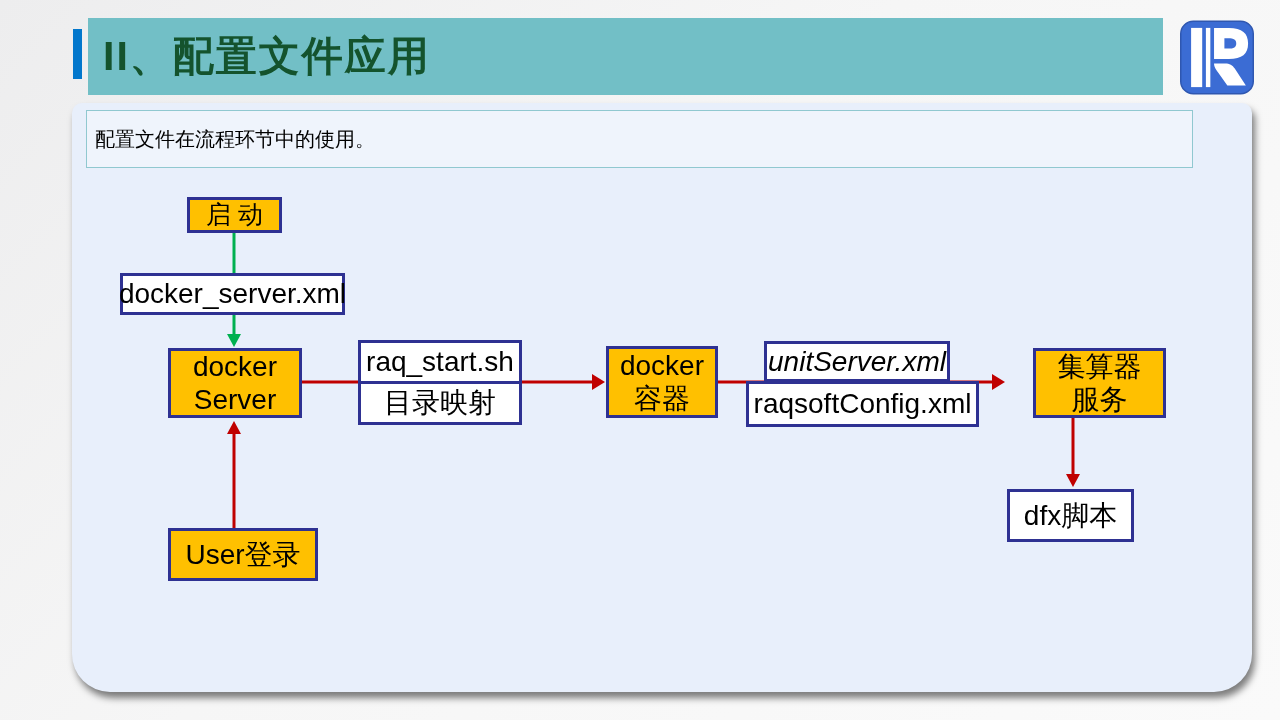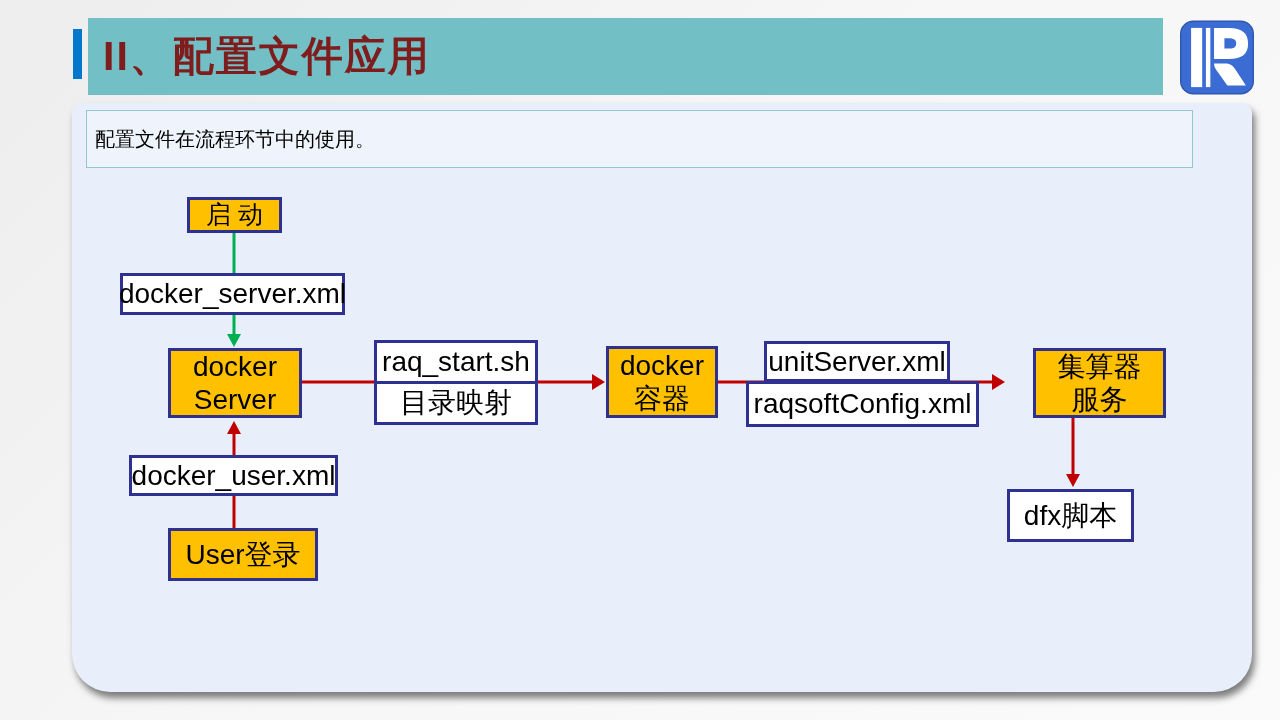--- a/index.html
+++ b/index.html
@@ -15,21 +15,21 @@
   .accent-bar {
     position:absolute; left:73px; top:29px; width:9px; height:50px;
     background:var(--accent-bar);
   }
   .header-bar {
     position:absolute; left:88px; top:18px; width:1075px; height:77px;
     background:var(--header-bg);
     display:flex; align-items:center; padding-left:15px;
   }
   .page-title {
-    color:#7f1d1d; font-size:41px; font-weight:bold; letter-spacing:2px;
+    color:#14532d; font-size:41px; font-weight:bold; letter-spacing:2px;
     white-space:nowrap;
   }
   .logo {
     position:absolute; left:1180px; top:20px; width:74px; height:75px;
   }
 
   
   .card {
     position:absolute; left:72px; top:103px; width:1180px; height:589px;
     background:var(--card-bg);
@@ -60,25 +60,25 @@
     display:flex; flex-direction:column; align-items:center; justify-content:center;
     font-size:28px; line-height:1.18; color:#000; text-align:center; z-index:2;
     white-space:nowrap;
   }
   .action { background:var(--node-fill); }
   .file   { background:var(--file-fill); }
 
   .n-start    { left:187px; top:197px; width:95px;  height:36px; font-size:25px; }
   .n-dsx      { left:120px; top:273px; width:225px; height:42px; }
   .n-dserver  { left:168px; top:348px; width:134px; height:70px; }
-  .n-raq      { left:374px; top:340px; width:164px; height:85px; padding:0; }
+  .n-raq      { left:358px; top:340px; width:164px; height:85px; padding:0; }
   .raq-cell   { width:100%; display:flex; align-items:center; justify-content:center; flex:1; }
   .raq-top    { border-bottom:3px solid var(--node-border); }
   .n-dcont    { left:606px; top:346px; width:112px; height:72px; }
-  .n-usx      { left:764px; top:341px; width:186px; height:41px; }
+  .n-usx      { left:764px; top:341px; width:186px; height:41px;font-style:italic; }
   .n-rcx      { left:746px; top:381px; width:233px; height:46px; }
   .n-esproc   { left:1007px;top:348px; width:133px; height:70px;margin-left:26px; }
   .n-dfx      { left:1007px;top:489px; width:127px; height:53px; }
   .n-dux      { left:129px; top:455px; width:209px; height:41px; }
   .n-ulogin   { left:168px; top:528px; width:150px; height:53px; }
 </style>
 </head>
 <body>
 
 <div class="slide">
@@ -164,21 +164,18 @@
 
   <div class="node action n-esproc">
     <span>集算器</span>
     <span>服务</span>
   </div>
 
   <div class="node file n-dfx">
     <span>dfx脚本</span>
   </div>
 
-  <div class="node file n-dux">
-    <span>docker_user.xml</span>
-  </div>
 
   <div class="node action n-ulogin">
     <span>User登录</span>
   </div>
 
 </div>
 
 </body></html>

